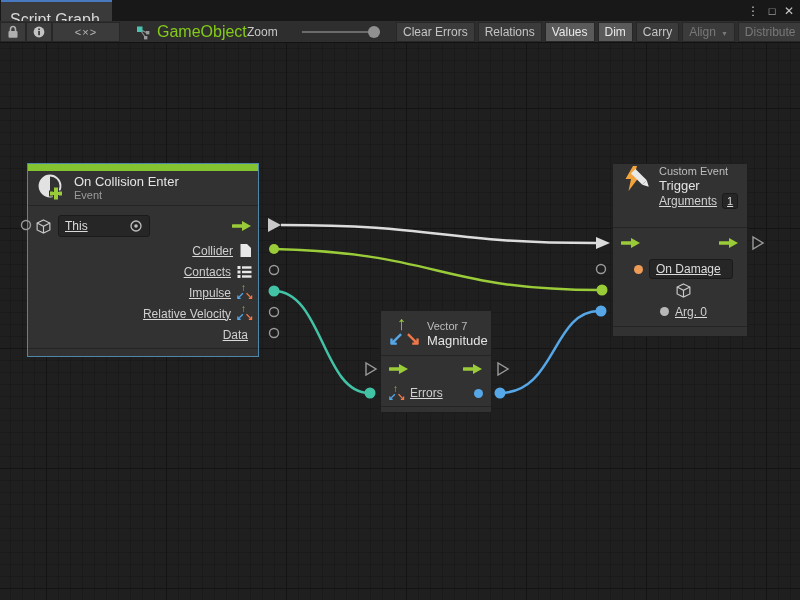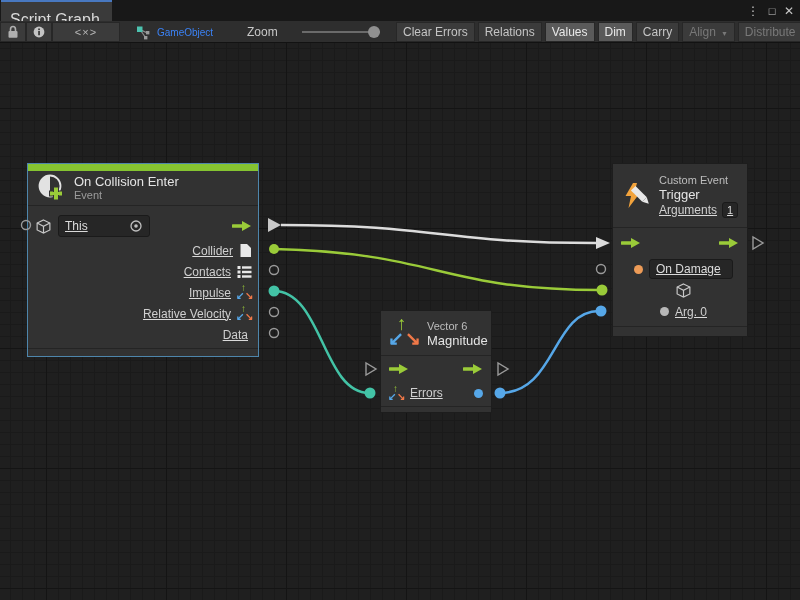--- a/index.html
+++ b/index.html
@@ -29,21 +29,21 @@
   .toolbar{position:absolute;left:0;top:21px;width:800px;height:22px;background:var(--toolbar-bg);
        border-bottom:1px solid #121212;}
   .tb-abs{position:absolute;top:1px;height:20px;display:flex;align-items:center;}
   .tb-btn{height:20px;display:flex;align-items:center;justify-content:center;background:var(--button-bg);
        border:1px solid #272727;color:#C4C4C4;font-size:12px;padding:0 6px;white-space:nowrap;}
   .tb-btn.active{background:var(--button-active-bg);color:#E8E8E8;}
   .tb-btn.disabled{color:var(--text-disabled);}
   .tb-btn .caret{font-size:7px;margin-left:5px;position:relative;top:1px;}
   .iconbtn{width:26px;}
   .codebtn{width:68px;color:#B8B8B8;font-size:11px;letter-spacing:1px;}
-  .gobj{left:136px;gap:6px;color:#3b82f6;font-size:10px;}
+  .gobj{left:136px;gap:6px;color:#84cc16;font-size:16px;}
   .zoomgrp{left:247px;gap:24px;color:#C8C8C8;font-size:12px;}
   .zoom-track{position:relative;width:78px;height:2px;background:#6B6B6B;}
   .zoom-knob{position:absolute;right:0;top:-5px;width:12px;height:12px;border-radius:50%;background:#909090;}
   .btnrow{left:396px;gap:3px;}
 
   
   .canvas{position:absolute;left:0;top:43px;width:800px;height:557px;background-color:var(--canvas-bg);
     background-image:
       linear-gradient(var(--grid-major) 1px,transparent 1px),
       linear-gradient(90deg,var(--grid-major) 1px,transparent 1px),
@@ -232,21 +232,21 @@
     </div>
 
     <div class="node" style="left:380px;top:267px;width:112px;height:103px;">
       <div class="nhead" style="height:45px;">
         <span class="v3 big">
             <span class="up">↑</span>
             <span class="sw">↙</span>
             <span class="se">↘</span>
           </span>
         <div>
-          <div class="ncat">Vector 6</div>
+          <div class="ncat">Vector 7</div>
           <div class="ntitle">Magnitude</div>
         </div>
       </div>
       <div class="row" style="height:26px;justify-content:space-between;padding:0 8px;">
         <svg width="20" height="12" viewBox="0 0 20 12">
           <path d="M1 6 H11" stroke="var(--accent-green)" stroke-width="3.5" stroke-linecap="round"></path>
           <path d="M10 1 L19 6 L10 11 Z" fill="var(--accent-green)"></path>
         </svg>
         <svg width="20" height="12" viewBox="0 0 20 12">
           <path d="M1 6 H11" stroke="var(--accent-green)" stroke-width="3.5" stroke-linecap="round"></path>
@@ -259,21 +259,21 @@
             <span class="sw">↙</span>
             <span class="se">↘</span>
           </span>
         <span class="plabel">Errors</span>
         <span class="dot blue" style="margin-left:auto;"></span>
       </div>
       <div class="footer" style="margin-top:2px;"></div>
     </div>
 
     <div class="node" style="left:612px;top:120px;width:136px;height:174px;">
-      <div class="nhead" style="height:64px;align-items:center;">
+      <div class="nhead" style="height:64px;align-items:flex-start;">
         <svg width="30" height="30" viewBox="0 0 30 30">
           <path d="M12 2 L4.5 15 h5.5 L7.5 27 L18.5 12.5 h-5.5 L16 2 Z" fill="#F2A33C"></path>
           <g transform="translate(20,15) rotate(-45)">
             <rect x="-3.2" y="-11" width="6.4" height="16" fill="#E8E8E8"></rect>
             <path d="M-3.2 5 L0 11 L3.2 5 Z" fill="#E8E8E8"></path>
           </g>
         </svg>
         <div>
           <div class="ncat">Custom Event</div>
           <div class="ntitle">Trigger</div>

